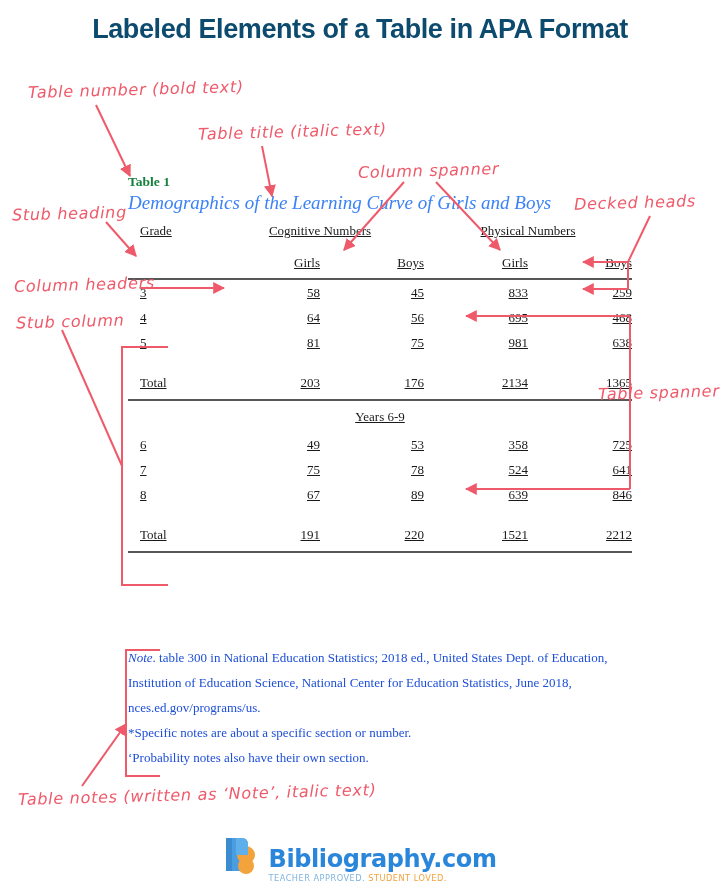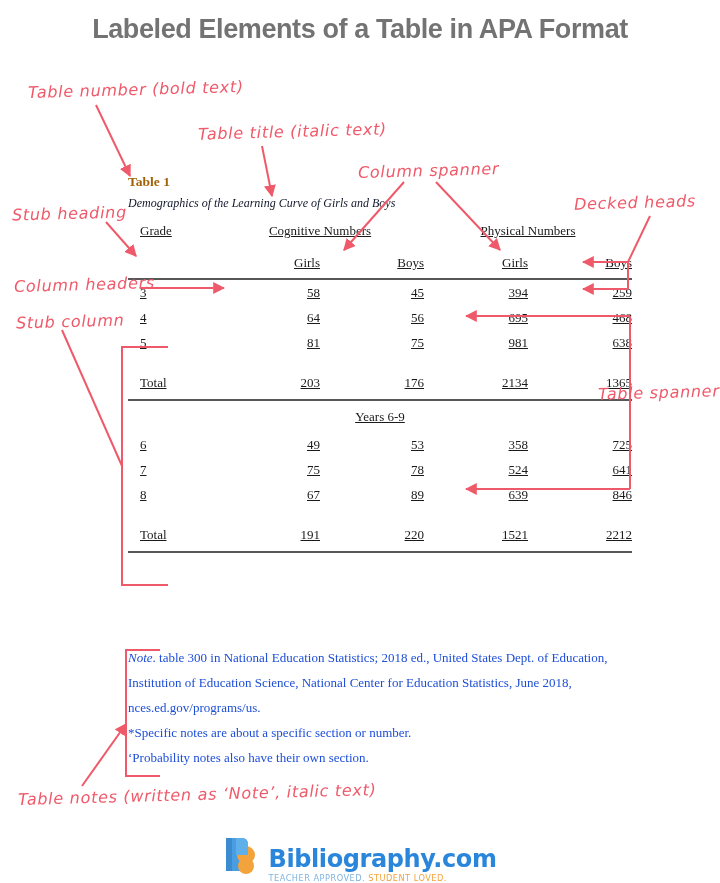--- a/index.html
+++ b/index.html
@@ -22,42 +22,42 @@
   #page-title {
     position: absolute;
     left: 0;
     top: 14px;
     width: 720px;
     text-align: center;
     font-family: "Liberation Sans", sans-serif;
     font-weight: bold;
     font-size: 27px;
     letter-spacing: -0.4px;
-    color: #737373;
+    color: #0c4a6e;
   }
 
   
   #apa-table {
     position: absolute;
     left: 128px;
     top: 172px;
     width: 504px;
   }
   .tbl-number {
     font-family: "Liberation Serif", serif;
     font-weight: bold;
     font-size: 13.5px;
-    color: #a16207;
+    color: #15803d;
     line-height: 20px;
   }
   .tbl-title {
     font-family: "Liberation Serif", serif;
     font-style: italic;
-    font-size: 12px;
-    color: #0f172a;
+    font-size: 19px;
+    color: #3b82f6;
     line-height: 22px;
   }
   table.apa {
     border-collapse: collapse;
     width: 504px;
     table-layout: fixed;
     font-family: "Liberation Serif", serif;
     font-size: 13px;
     color: #1a1a1a;
     text-decoration: underline;
@@ -183,21 +183,21 @@
         <td class="cell-num">Girls</td>
         <td class="cell-num">Boys</td>
         <td class="cell-num">Girls</td>
         <td class="cell-num">Boys</td>
       </tr>
 
       <tr class="row-d">
         <td class="cell-stub">3</td>
         <td class="cell-num">58</td>
         <td class="cell-num">45</td>
-        <td class="cell-num">394</td>
+        <td class="cell-num">833</td>
         <td class="cell-num">259</td>
       </tr>
       <tr class="row-d">
         <td class="cell-stub">4</td>
         <td class="cell-num">64</td>
         <td class="cell-num">56</td>
         <td class="cell-num">695</td>
         <td class="cell-num">468</td>
       </tr>
       <tr class="row-d">

